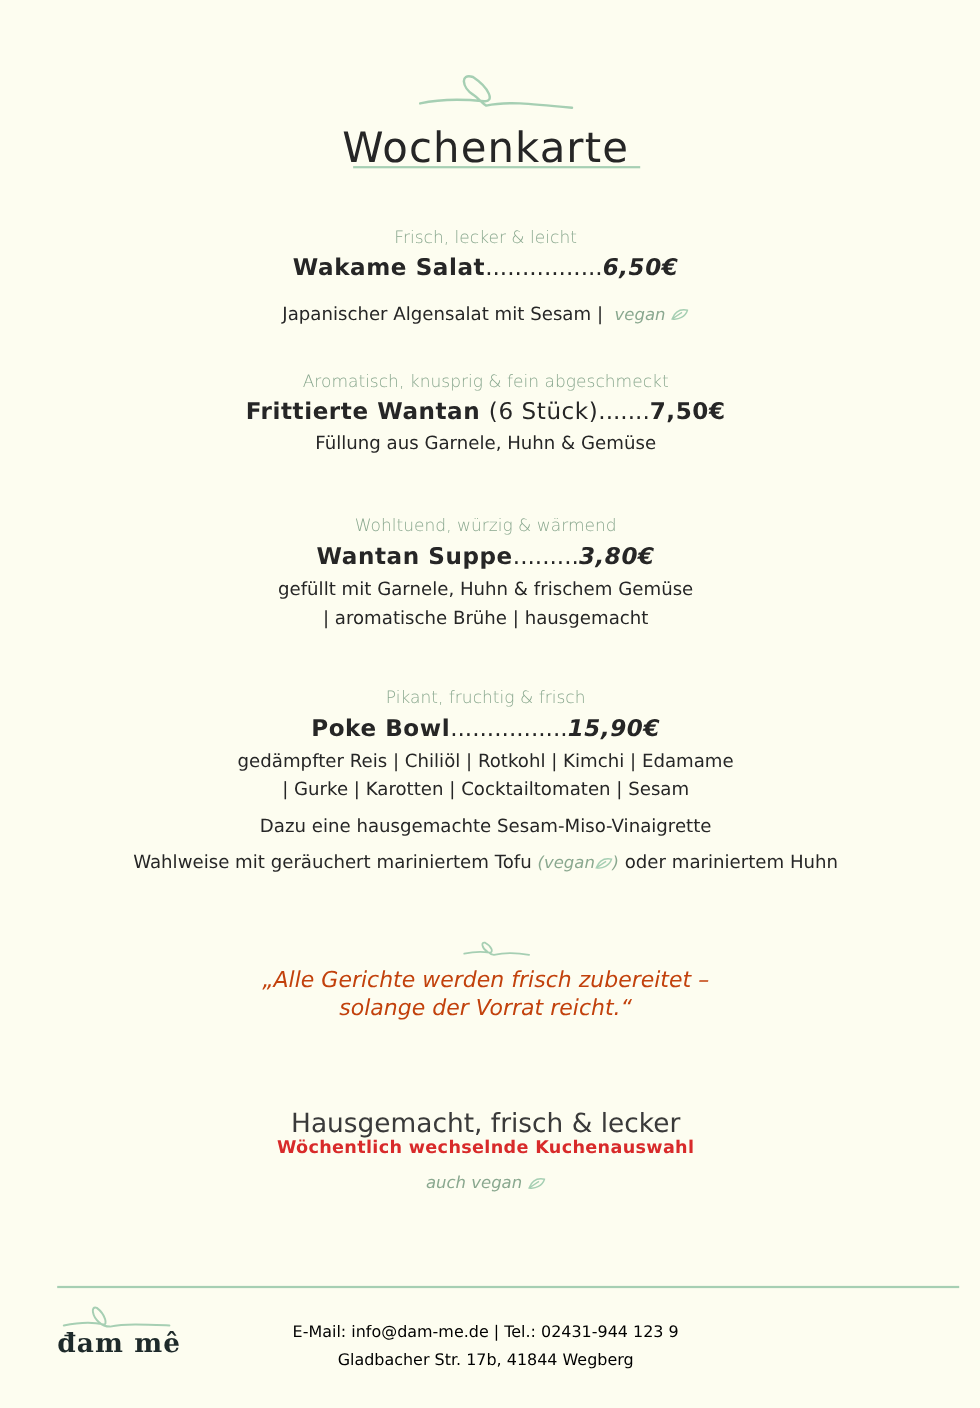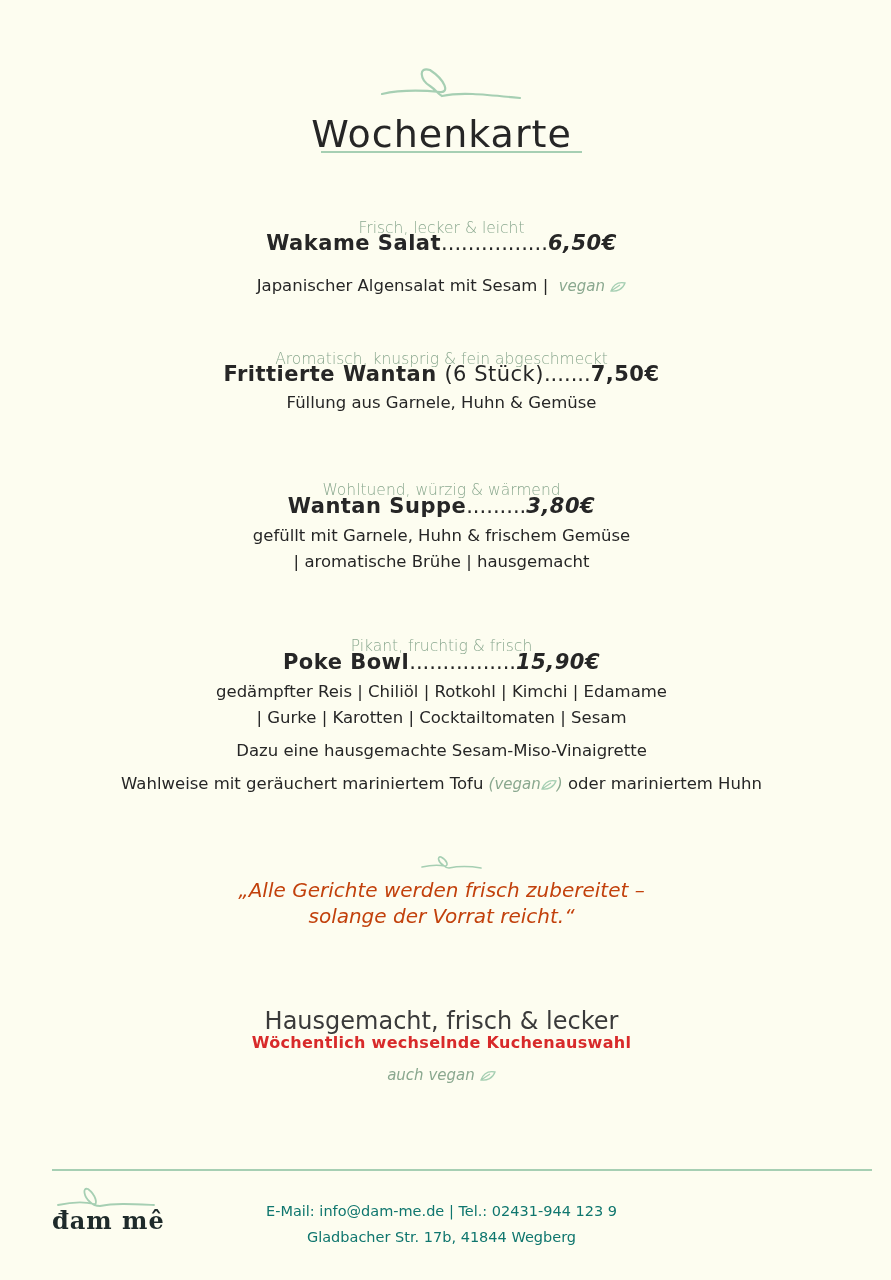--- a/index.html
+++ b/index.html
@@ -12,38 +12,38 @@
     overflow: hidden;
   }
   .center { position: absolute; left: 0; width: 883px; text-align: center; }
   .leaf-top { position: absolute; left: 380px; top: 64px; }
   .title {
     top: 112px; font-size: 38px; letter-spacing: 1px; color: #262626;
     font-family: "DejaVu Sans", sans-serif; font-weight: normal;
   }
   .title-line { position: absolute; left: 321px; top: 151px; width: 261px; height: 2px; background: #a6cfb3; }
 
-  .tag { font-size: 15.5px; color: #8aa88f; font-weight: 300; margin-top: 12px; }
+  .tag { font-size: 15.5px; color: #8aa88f; font-weight: 300; }
   .dish { font-size: 21px; color: #262626; font-weight: bold; letter-spacing: 0.5px; }
   .dots { font-weight: normal; letter-spacing: 0; }
   .price { font-style: italic; }
   .price.upright { font-style: normal; }
   .paren { font-weight: normal; }
   .desc { font-size: 16.5px; color: #262626; }
   .vegan { font-style: italic; color: #8aa88f; font-size: 15px; }
   .leafglyph { display: inline-block; vertical-align: middle; }
 
   .quote { font-style: italic; font-size: 20px; color: #c2410c; line-height: 26px; }
   .cake-tag { font-size: 24px; color: #3a3a3a; }
   .cake { font-size: 16px; font-weight: bold; color: #d82a2a; letter-spacing: 0.3px; }
 
   .footer-line { position: absolute; left: 52px; top: 1169px; width: 820px; height: 2px; background: #a6cfb3; }
   .logo { position: absolute; left: 52px; top: 1185px; }
   .logo-text { position: absolute; left: 52px; top: 1206px; font-family: "DejaVu Serif", serif; font-size: 24px; color: #1e2a2a; font-weight: bold; letter-spacing: 1px; }
-  .contact { font-size: 14.5px; color: #0f766e; }
+  .contact { font-size: 14.5px; color: #000000; }
 </style>
 </head>
 <body>
 
 <svg class="leaf-top" width="145" height="42" viewBox="0 0 145 42">
   <path d="M2 30 C 20 26, 40 26, 60 28 C 70 29, 65 16, 50 6 C 38 2, 40 16, 50 22 C 56 26, 58 30, 62 32 C 80 28, 100 30, 140 34" fill="none" stroke="#a6cfb3" stroke-width="2.2" stroke-linecap="round"></path>
 </svg>
 
 <div class="center title">Wochenkarte</div>
 <div class="title-line"></div>

